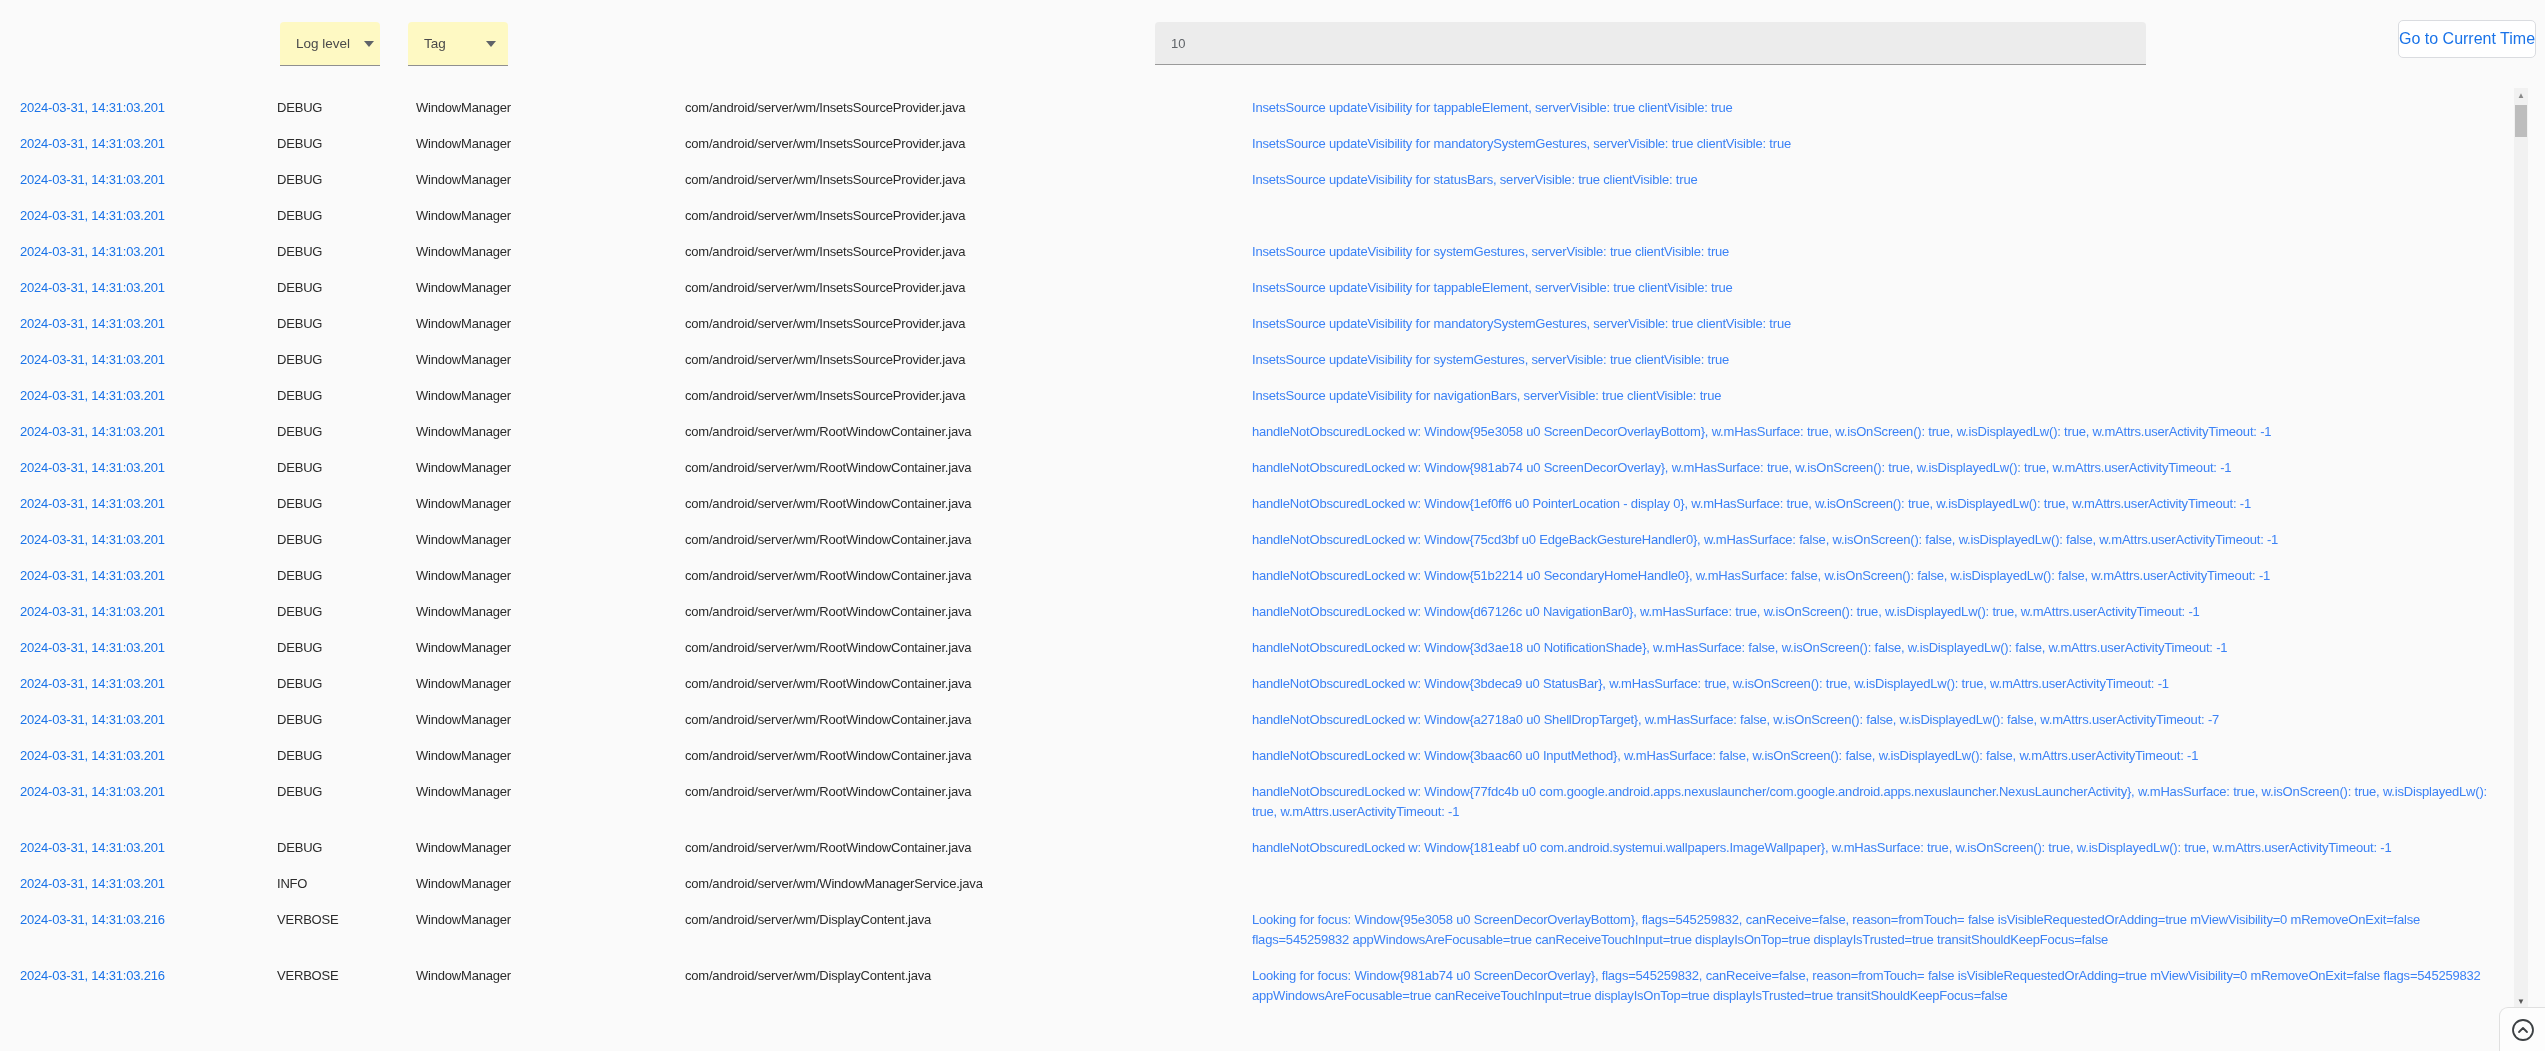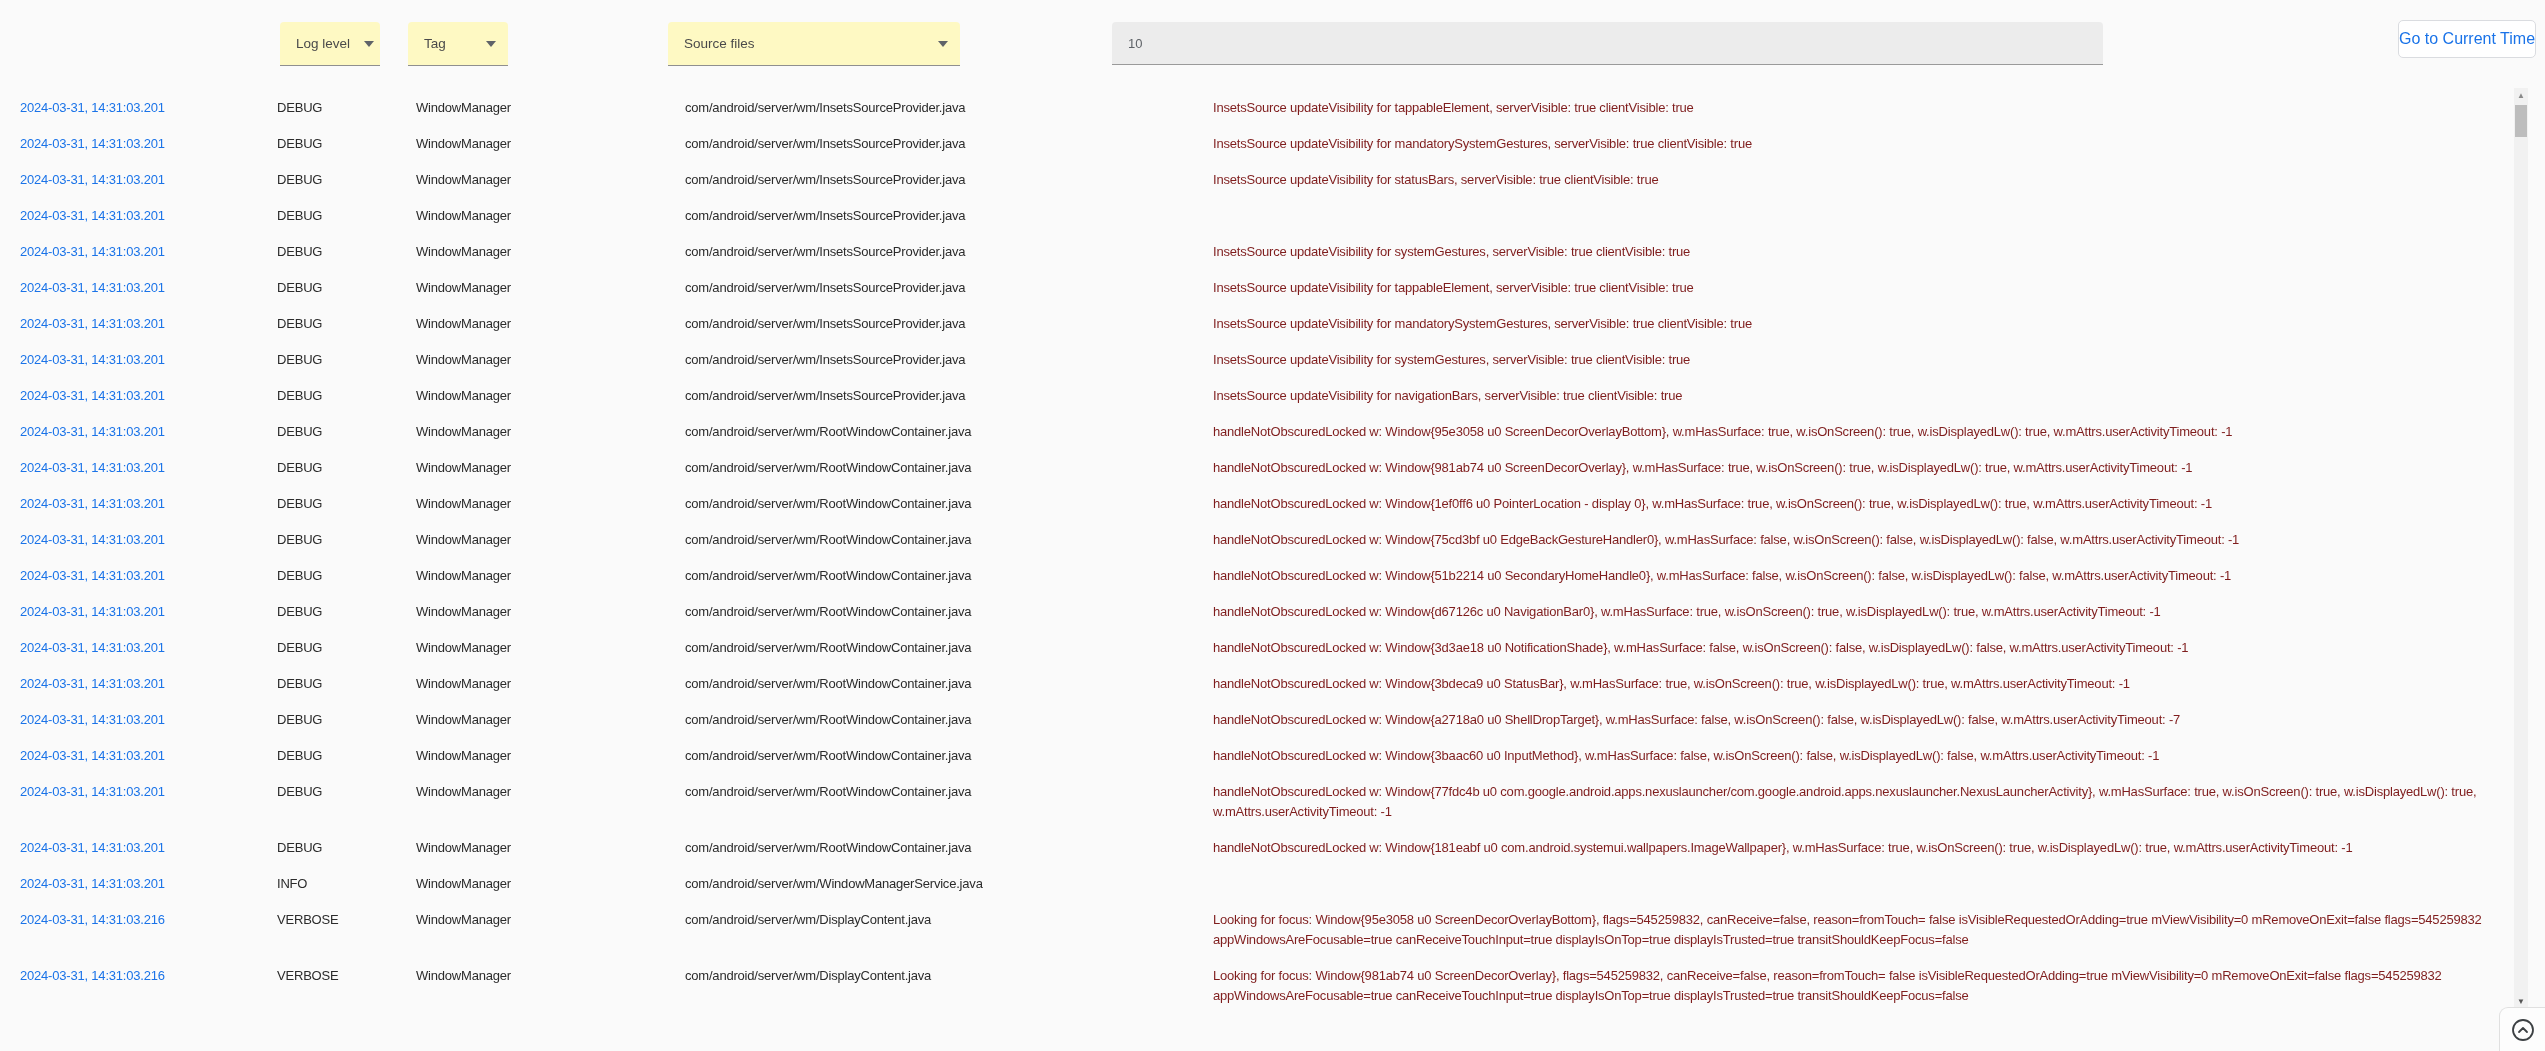--- a/index.html
+++ b/index.html
@@ -25,21 +25,21 @@
     cursor: pointer;
   }
   .mselect .lbl { font-size: 13.5px; color: #4a4a4a; white-space: nowrap; }
   .mselect svg { flex: 0 0 auto; margin-left: 14px; }
 
   .sel-loglevel { left: 280px; width: 100px; }
   .sel-tag     { left: 408px; width: 100px; }
   .sel-source  { left: 668px; width: 292px; }
 
   .limit-input {
-    position: absolute; left: 1112px; top: 22px; width: 991px; height: 43px;
+    position: absolute; left: 1155px; top: 22px; width: 991px; height: 43px;
     background: #ececec;
     border: none;
     border-bottom: 1px solid #9a9a9a;
     border-radius: 4px 4px 0 0;
     padding: 0 16px;
     font-family: "Liberation Sans", sans-serif;
     font-size: 13px; color: #5f6368;
     outline: none;
   }
 
@@ -68,21 +68,21 @@
     line-height: 20px;
   }
   .log-row .ts {
     color: #1a73e8;
     font-weight: 500;
     text-decoration: none;
     white-space: nowrap;
     cursor: pointer;
   }
   .log-row .lvl, .log-row .tag, .log-row .src { color: #2b2b2b; white-space: nowrap; }
-  .log-row .msg { color: #7f1d1d; word-break: break-word; }
+  .log-row .msg { color: #3b82f6; word-break: break-word; margin-left: 39px; }
 
   
   .scrollbar {
     position: absolute; right: 17px; top: 88px;
     width: 14px; height: 920px;
     background: #f1f1f1;
   }
   .scroll-arrow {
     position: absolute; left: 0; width: 14px; height: 14px;
     display: flex; align-items: center; justify-content: center;
@@ -127,26 +127,20 @@
       </svg>
   </div>
 
   <div class="mselect sel-tag">
     <span class="lbl">Tag</span>
     <svg width="10" height="6" viewBox="0 0 10 6">
         <path d="M0 0 L10 0 L5 6 Z" fill="#5f6368"></path>
       </svg>
   </div>
 
-  <div class="mselect sel-source">
-    <span class="lbl">Source files</span>
-    <svg width="10" height="6" viewBox="0 0 10 6">
-        <path d="M0 0 L10 0 L5 6 Z" fill="#5f6368"></path>
-      </svg>
-  </div>
 
   <input class="limit-input" type="text" value="10" style="">
 
   <button class="goto-btn">Go to Current Time</button>
 </div>
 
 <div class="log-list" id="log-list">
   <div class="log-row">
     <a class="ts">2024-03-31, 14:31:03.201</a>
     <span class="lvl">DEBUG</span>

